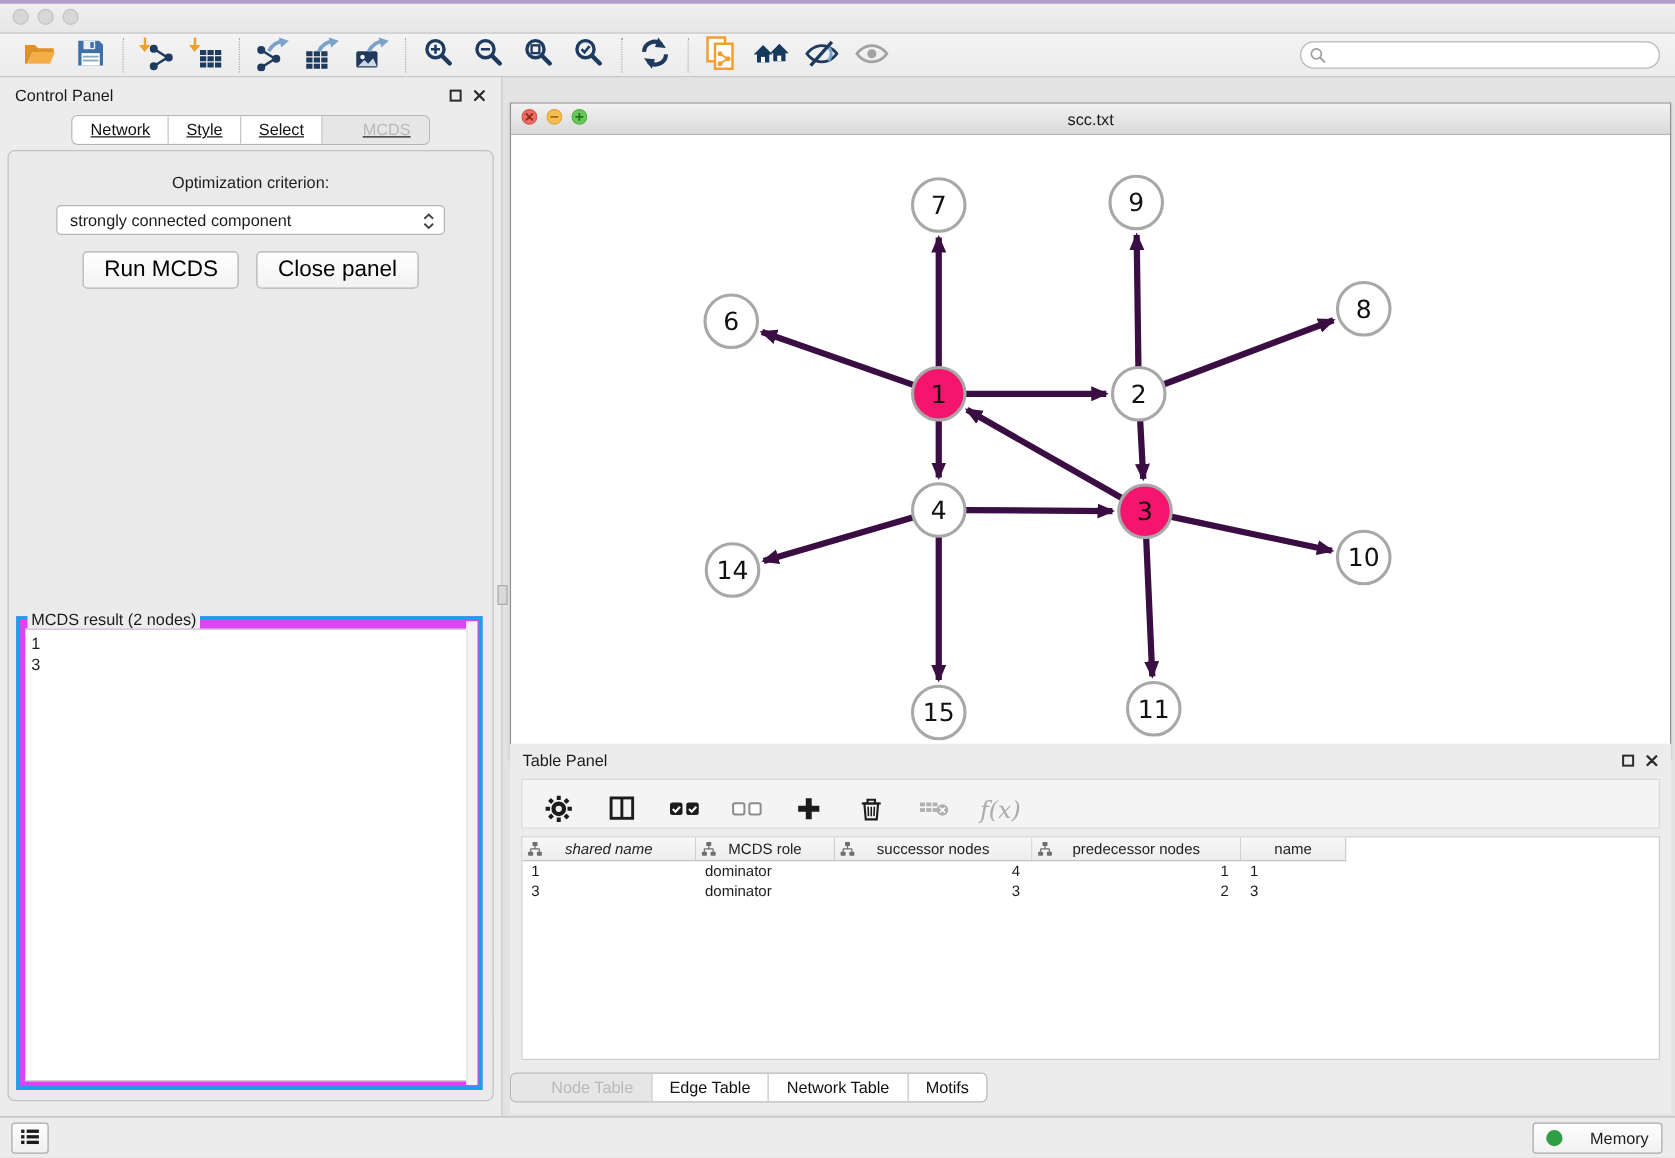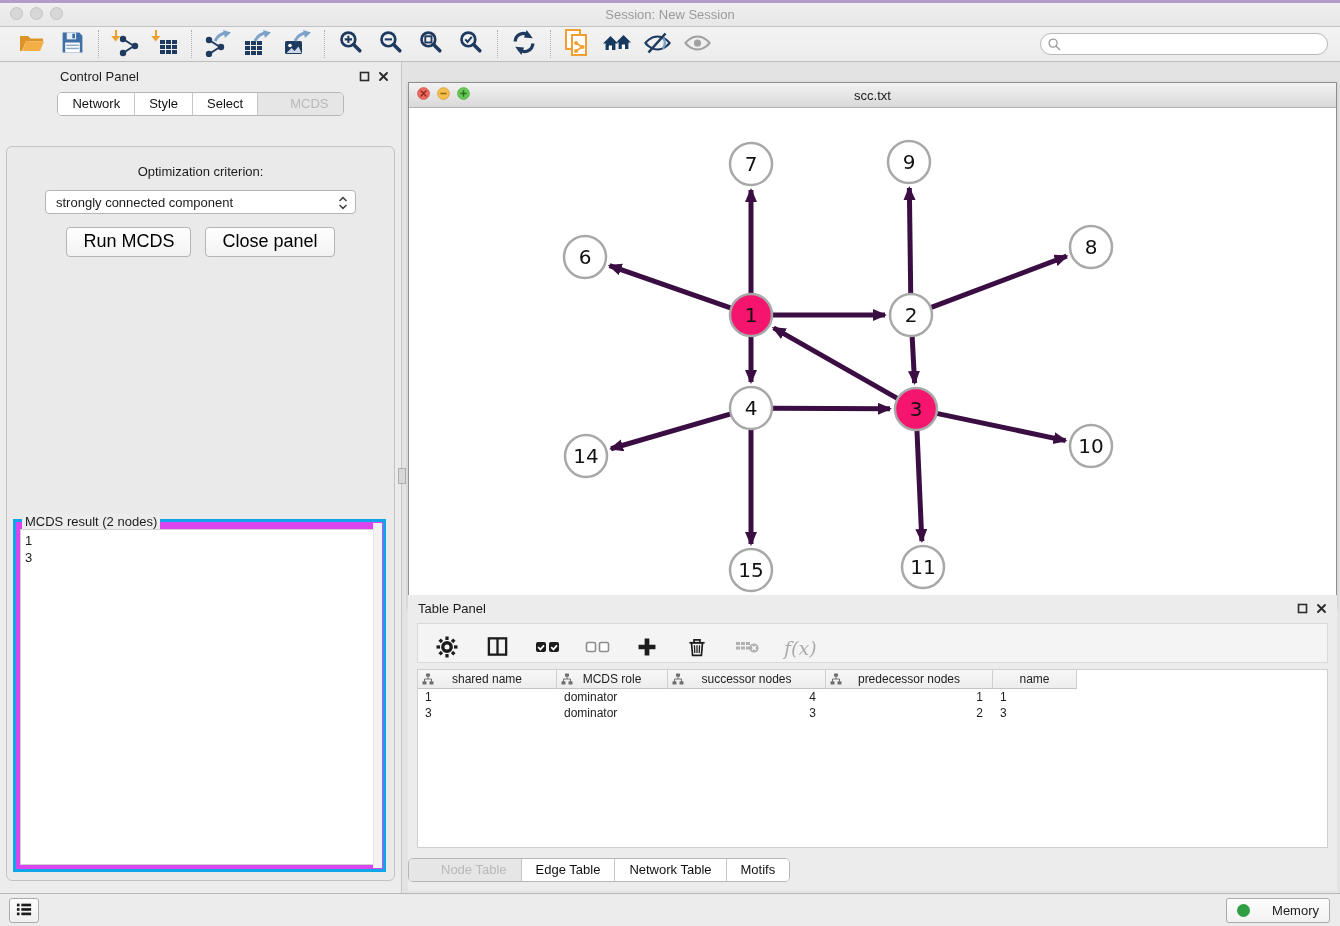--- a/index.html
+++ b/index.html
@@ -19,30 +19,30 @@
   .tsep { width:1px; height:28px; border-left:1px dotted #b0b0b0; margin:0 6px; }
   .search-wrap { margin-left:auto; margin-right:12px; position:relative; }
   .search-input { width:288px; height:22px; border:1px solid #b9b9b9; border-radius:12px; background:#fff; padding:0 8px 0 24px; font-size:12px; outline:none; }
   .search-icon { position:absolute; left:7px; top:4px; }
 
   
   .content { position:absolute; left:0; top:62px; width:1340px; height:831px; background:#e3e3e3; }
 
   
   .control-panel { position:absolute; left:0; top:0; width:402px; height:831px; background:#ececec; border-right:1px solid #c6c6c6; }
-  .panel-head { height:28px; display:flex; align-items:center; padding:0 12px;margin-left:48px; }
+  .panel-head { height:28px; display:flex; align-items:center; padding:0 12px; }
   .panel-head .ph-title { font-size:13px; color:#1c1c1c; }
   .ph-icons { margin-left:auto; display:flex; gap:8px; align-items:center; }
   .ph-icons span { display:inline-flex; }
-  .seg-row { display:flex; justify-content:center; margin-top:2px; }
+  .seg-row { display:flex; justify-content:center; margin-top:2px;text-decoration:underline; }
   .seg { display:inline-flex; border:1px solid #b6b6b6; border-radius:5px; overflow:hidden; background:#fff; }
   .seg-tab { padding:3px 14px 4px; font-size:13px; background:#fff; color:#111; border-left:1px solid #c6c6c6; cursor:default; white-space:nowrap; }
   .seg-tab:first-child { border-left:none; }
   .seg-tab.sel { background:#e6e6e6; color:#b9b9b9;padding-left:32px; }
-  .cp-box { position:absolute; left:6px; right:6px; top:58px; bottom:12px; background:#eaeaea; border:1px solid #c2c2c2; border-radius:6px;margin-top:26px; }
+  .cp-box { position:absolute; left:6px; right:6px; top:58px; bottom:12px; background:#eaeaea; border:1px solid #c2c2c2; border-radius:6px; }
   .opt-label { text-align:center; margin-top:17px; font-size:13px; }
   .dropdown { position:relative; margin:11px 38px 0; height:24px; background:#fff; border:1px solid #b5b5b5; border-radius:4px; display:flex; align-items:center; padding:0 22px 0 10px; font-size:13px; }
   .dd-arrows { position:absolute; right:6px; top:5px; }
   .btn-row { display:flex; justify-content:center; gap:14px; margin-top:13px; }
   .mac-btn { background:linear-gradient(#ffffff,#f2f2f2); border:1px solid #b5b5b5; border-radius:4px; padding:3px 16px 4px; font-size:18px; cursor:default; }
   .mcds-fieldset { position:absolute; left:6px; right:8px; top:372px; bottom:8px; border:3px solid #0ea5e9; background:#d946ef; }
   .mcds-legend { position:absolute; top:-8px; left:6px; background:#ececec; padding:0 3px; font-size:13px; }
   .mcds-text { position:absolute; left:4px; right:4px; top:7px; bottom:4px; background:#fff; border:1px solid #d0d0d0; font-size:13px; line-height:17px; padding:2px 4px; white-space:pre-line; overflow:hidden; }
   .mcds-scroll { position:absolute; right:1px; top:1px; bottom:1px; width:9px; background:#f3f3f3; border-left:1px solid #e4e4e4; }
 
@@ -79,21 +79,20 @@
 </head>
 <body>
 
 <div class="titlebar">
   <div class="purple-strip"></div>
   <div class="traffic">
     <div class="tl-dot"></div>
     <div class="tl-dot"></div>
     <div class="tl-dot"></div>
   </div>
-  <div class="win-title">Session: New Session</div>
 </div>
 
 <div class="toolbar">
   <div id="toolbar-items" style="display:flex;align-items:center;">
       <div class="tbtn">
         <span><svg width="28" height="26" viewBox="0 0 28 26">
             <path d="M2 6h8l2.5 2.5H25v3H8L4 21H2z" fill="#de9326"></path>
             <path d="M4.5 21l3.5-9.5h18L22 21z" fill="#f3ae45"></path>
           </svg></span>
       </div>
@@ -486,21 +485,21 @@
               <circle cx="19" cy="10" r="4.6" fill="#b0b0b0"></circle>
               <path d="M17 8l4 4M21 8l-4 4" stroke="#fff" stroke-width="1.4"></path>
             </svg></span>
         </div>
         <div class="tt-btn">
           <span><span class="fx-text">f(x)</span></span>
         </div>
       </div>
     <div class="tbl-wrap">
       <div class="tbl-header" id="tbl-header">
-          <div class="th-cell" style="width: 139px;">
+          <div class="th-cell" style="width: 139px; font-style: italic;">
             <span class="th-ico"><svg width="12" height="13" viewBox="0 0 12 13">
                 <g fill="#6e6e6e">
                   <rect x="4" y="0.5" width="4" height="3.2" rx="0.6"></rect>
                   <rect x="0.5" y="8.3" width="4" height="3.2" rx="0.6"></rect>
                   <rect x="7.5" y="8.3" width="4" height="3.2" rx="0.6"></rect>
                 </g>
                 <path d="M6 3.7v2.3M2.5 6h7M2.5 6v2.3M9.5 6v2.3" stroke="#6e6e6e" stroke-width="1" fill="none"></path>
               </svg></span>
             <span>shared name</span>
           </div>

